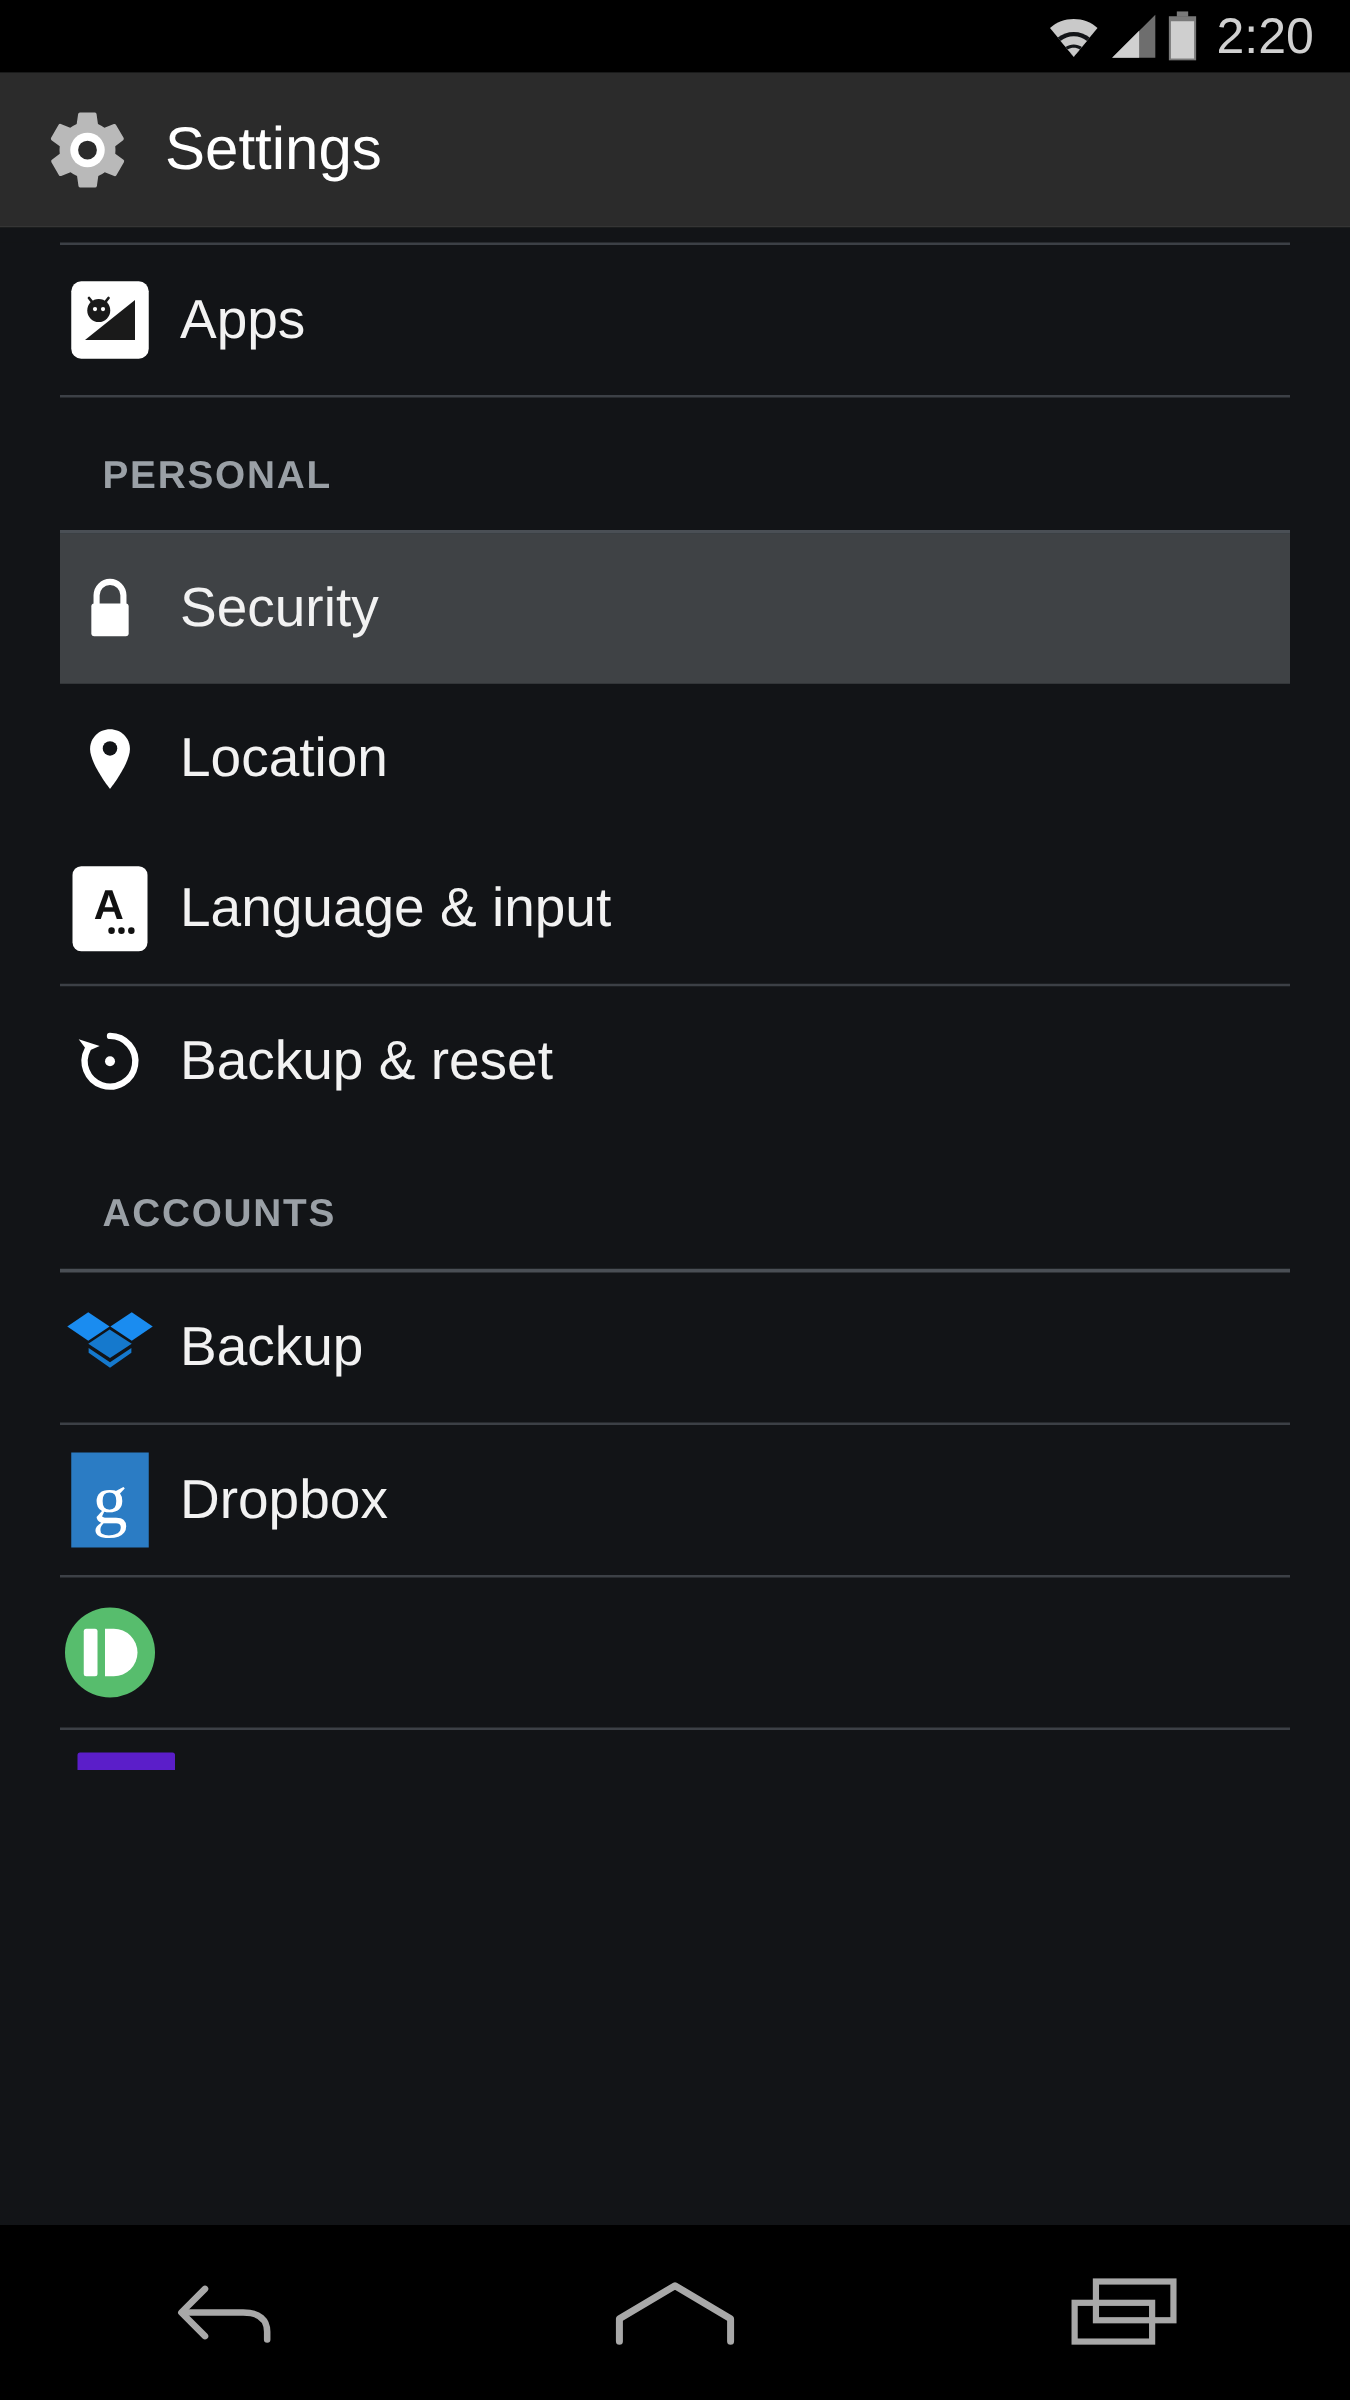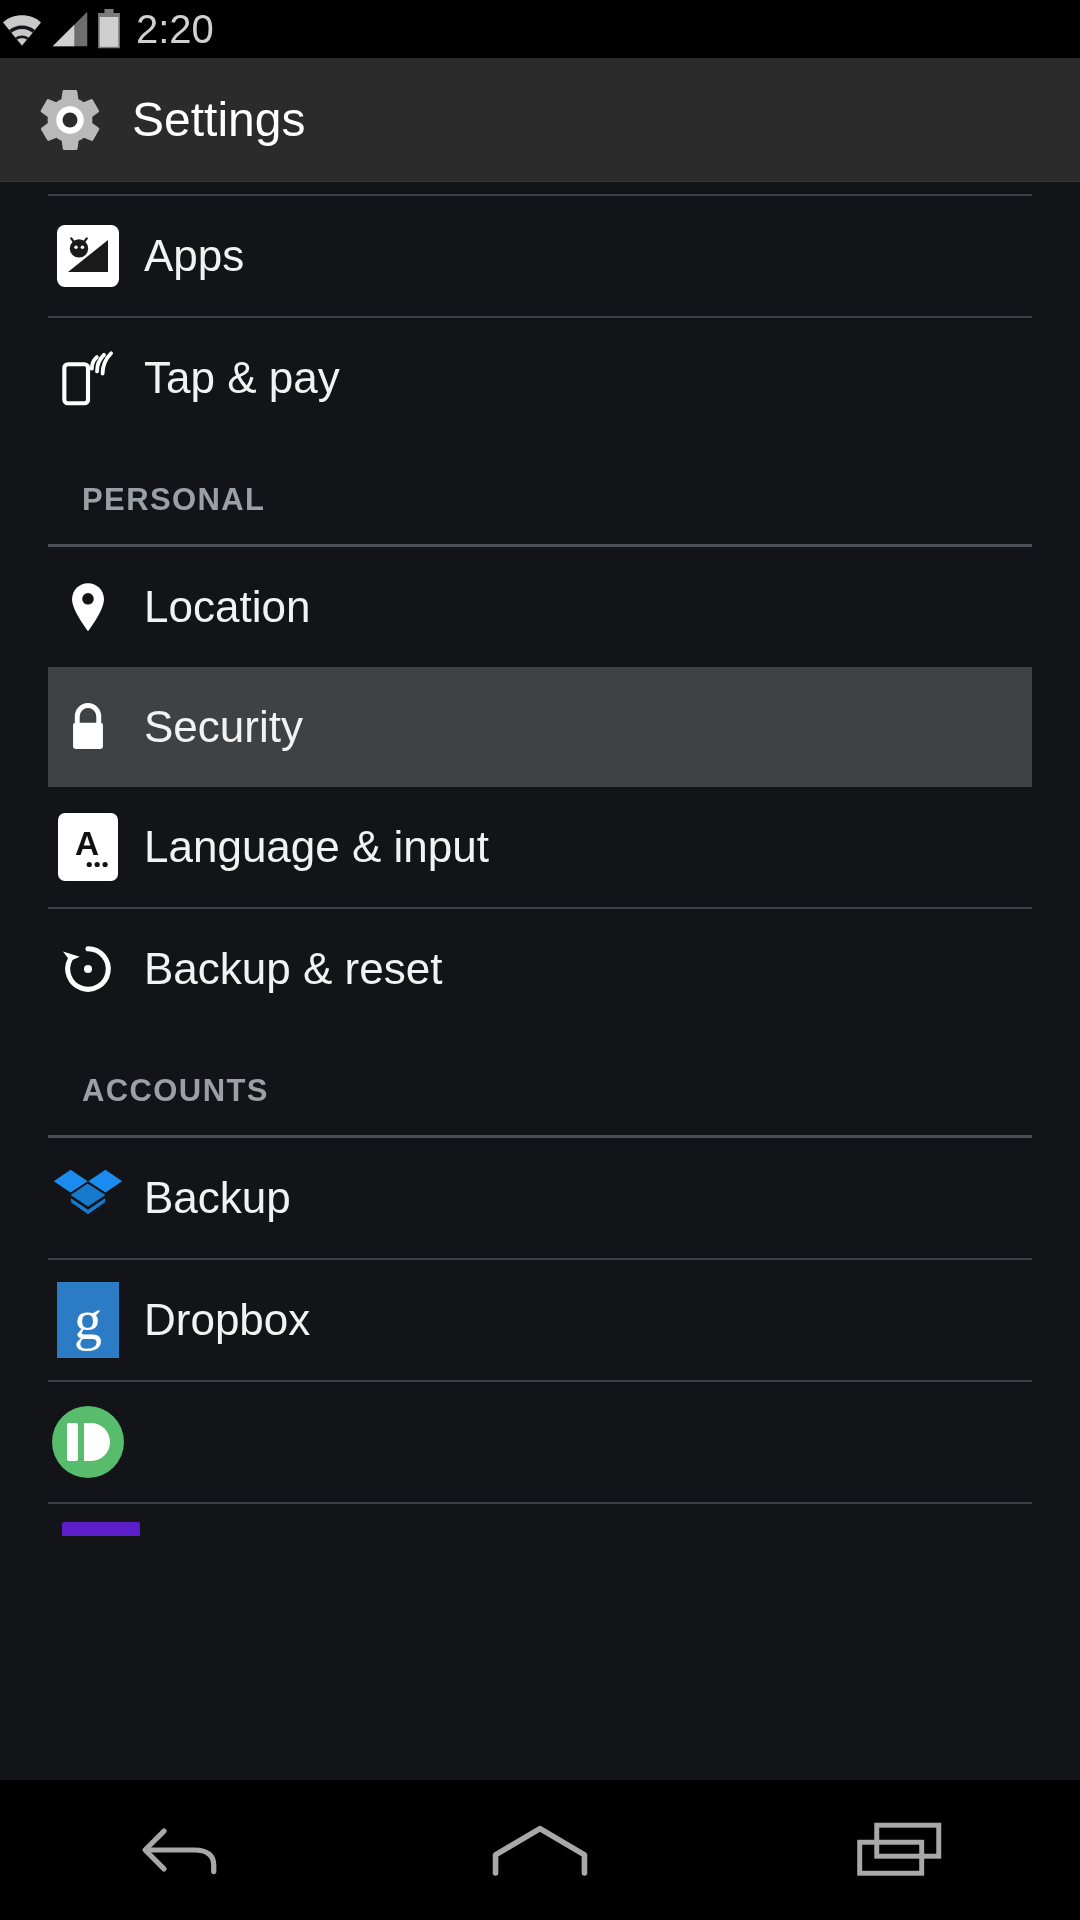--- a/index.html
+++ b/index.html
@@ -4,22 +4,22 @@
 <style>
   * { margin:0; padding:0; box-sizing:border-box; }
   html,body { width:1080px; height:1920px; background:#000; overflow:hidden; }
   body { font-family:"Liberation Sans", sans-serif; -webkit-font-smoothing:antialiased; }
 
   #screen { position:relative; width:1080px; height:1920px; background:#121417; }
 
   
   .statusbar {
     position:absolute; top:0; left:0; width:1080px; height:58px;
-    background:#000; display:flex; align-items:center; 
-    padding-right:40px;
+    background:#000; display:flex; align-items:center; justify-content:flex-end;
+    padding-right:29px;
   }
   .sb-icons { display:flex; align-items:center; gap:6px; }
   .sb-time {
     color:#d0d0d0; font-size:40px; letter-spacing:0px;
     margin-left:14px; line-height:1; font-weight:400;
   }
 
   
   .actionbar {
     position:absolute; top:58px; left:0; width:1080px; height:124px;
@@ -152,55 +152,44 @@
             <circle cx="6.0" cy="7.6" r="0.85" fill="#ffffff"></circle>
             <circle cx="9.2" cy="7.6" r="0.85" fill="#ffffff"></circle>
             <path d="M3.6 3.2 L5.5 5.6 M11.4 3.2 L9.5 5.6" stroke="#1a1a1a" stroke-width="1.1" stroke-linecap="round"></path>
           </svg>
         </div>
       </div>
       <div class="row-label">Apps</div>
     </div>
     <div class="divider"></div>
 
-    <div class="row">
-      <div class="row-icon">
-        <svg width="66" height="66" viewBox="0 0 24 24">
-          <rect x="3.4" y="7" width="8.6" height="14.2" rx="1.3" fill="none" stroke="#ffffff" stroke-width="1.5"></rect>
-          <path d="M13.4 8.6 A5.6 5.6 0 0 1 15.2 4.4" fill="none" stroke="#ffffff" stroke-width="1.4" stroke-linecap="round"></path>
-          <path d="M15.3 9.6 A8 8 0 0 1 17.8 3.6" fill="none" stroke="#ffffff" stroke-width="1.4" stroke-linecap="round"></path>
-          <path d="M17.3 10.4 A10.6 10.6 0 0 1 20.4 3" fill="none" stroke="#ffffff" stroke-width="1.4" stroke-linecap="round"></path>
-        </svg>
-      </div>
-      <div class="row-label">Tap &amp; pay</div>
-    </div>
 
     <div class="section-head">
       <div class="sh-text">PERSONAL</div>
     </div>
     <div class="section-rule"></div>
-
-    <div class="row">
-      <div class="row-icon">
-        <svg width="58" height="58" viewBox="0 0 24 24">
-          <path d="M12 2.2 C8.3 2.2 5.4 5.1 5.4 8.8 C5.4 13.6 12 22 12 22 C12 22 18.6 13.6 18.6 8.8 C18.6 5.1 15.7 2.2 12 2.2 Z" fill="#ffffff"></path>
-          <circle cx="12" cy="8.6" r="2.4" fill="#121417"></circle>
-        </svg>
-      </div>
-      <div class="row-label">Location</div>
-    </div>
 
     <div class="row selected">
       <div class="row-icon" style="margin-left:0px;">
         <svg width="56" height="56" viewBox="0 0 24 24">
           <path d="M7.4 10.6 V7.4 A4.6 4.6 0 0 1 16.6 7.4 V10.6" fill="none" stroke="#ffffff" stroke-width="2.1"></path>
           <rect x="5.6" y="10.2" width="12.8" height="11.2" rx="1" fill="#ffffff"></rect>
         </svg>
       </div>
       <div class="row-label">Security</div>
+    </div>
+
+    <div class="row">
+      <div class="row-icon">
+        <svg width="58" height="58" viewBox="0 0 24 24">
+          <path d="M12 2.2 C8.3 2.2 5.4 5.1 5.4 8.8 C5.4 13.6 12 22 12 22 C12 22 18.6 13.6 18.6 8.8 C18.6 5.1 15.7 2.2 12 2.2 Z" fill="#ffffff"></path>
+          <circle cx="12" cy="8.6" r="2.4" fill="#121417"></circle>
+        </svg>
+      </div>
+      <div class="row-label">Location</div>
     </div>
 
     <div class="row">
       <div class="row-icon">
         <div class="ico-sq" style="width:60px;height:68px;border-radius:7px;">
           <svg width="50" height="56" viewBox="0 0 24 26">
             <text x="11.5" y="17" font-family="Liberation Sans, sans-serif" font-size="16" font-weight="bold" fill="#111" text-anchor="middle">A</text>
             <circle cx="12.6" cy="21.4" r="1.25" fill="#111"></circle>
             <circle cx="16.4" cy="21.4" r="1.25" fill="#111"></circle>
             <circle cx="20.2" cy="21.4" r="1.25" fill="#111"></circle>

